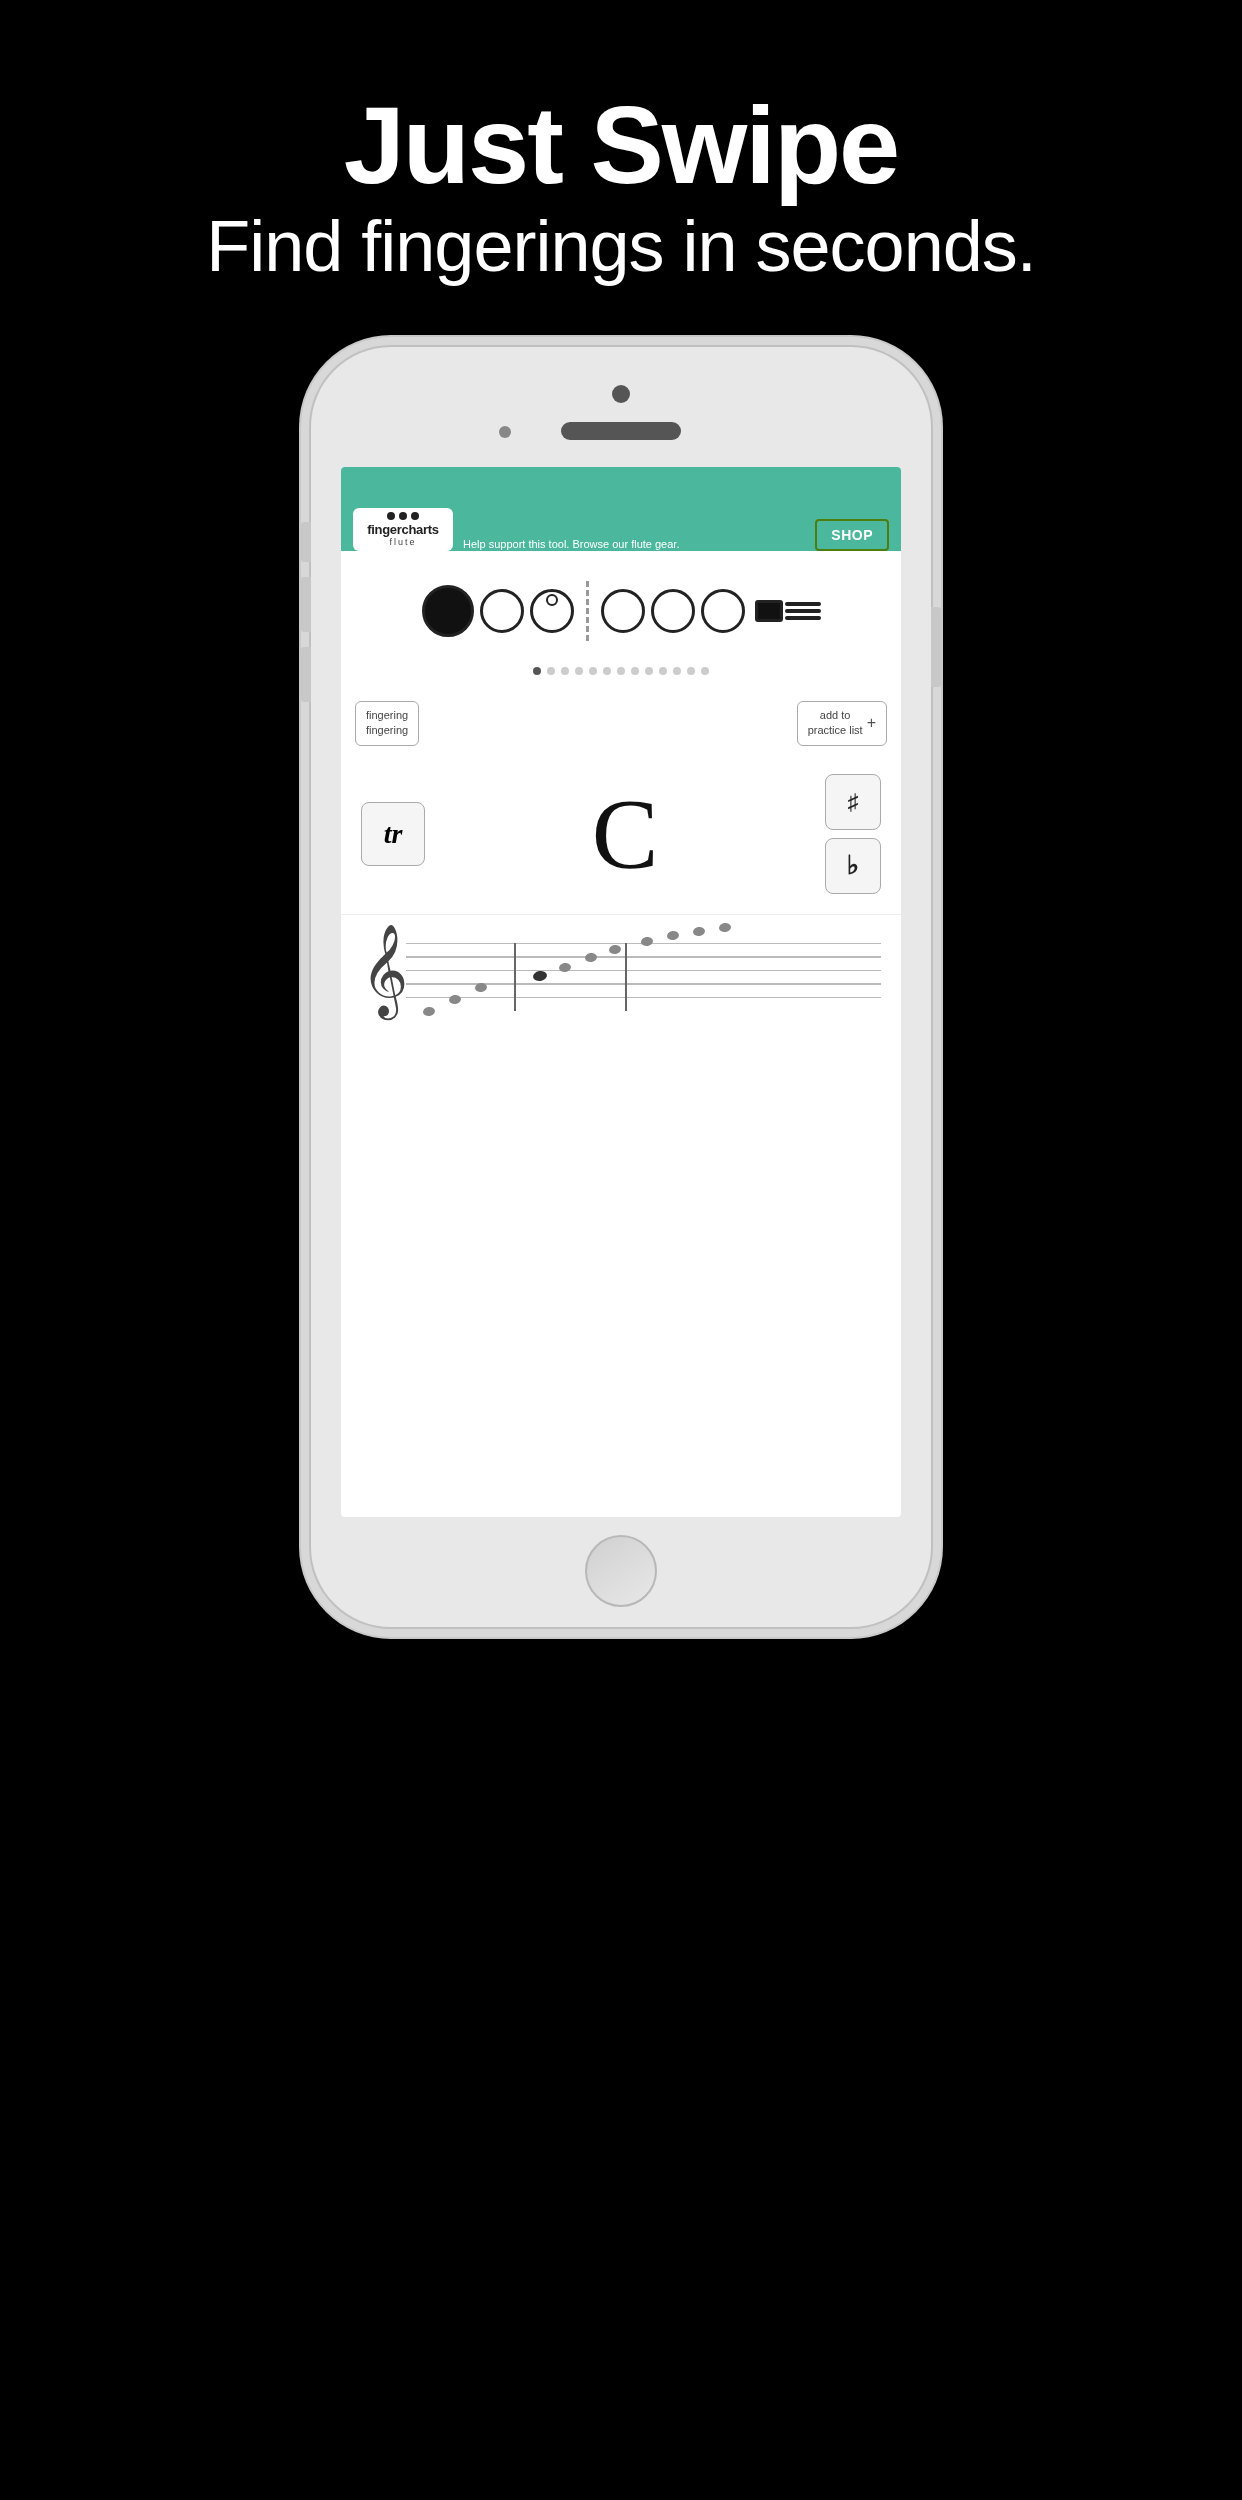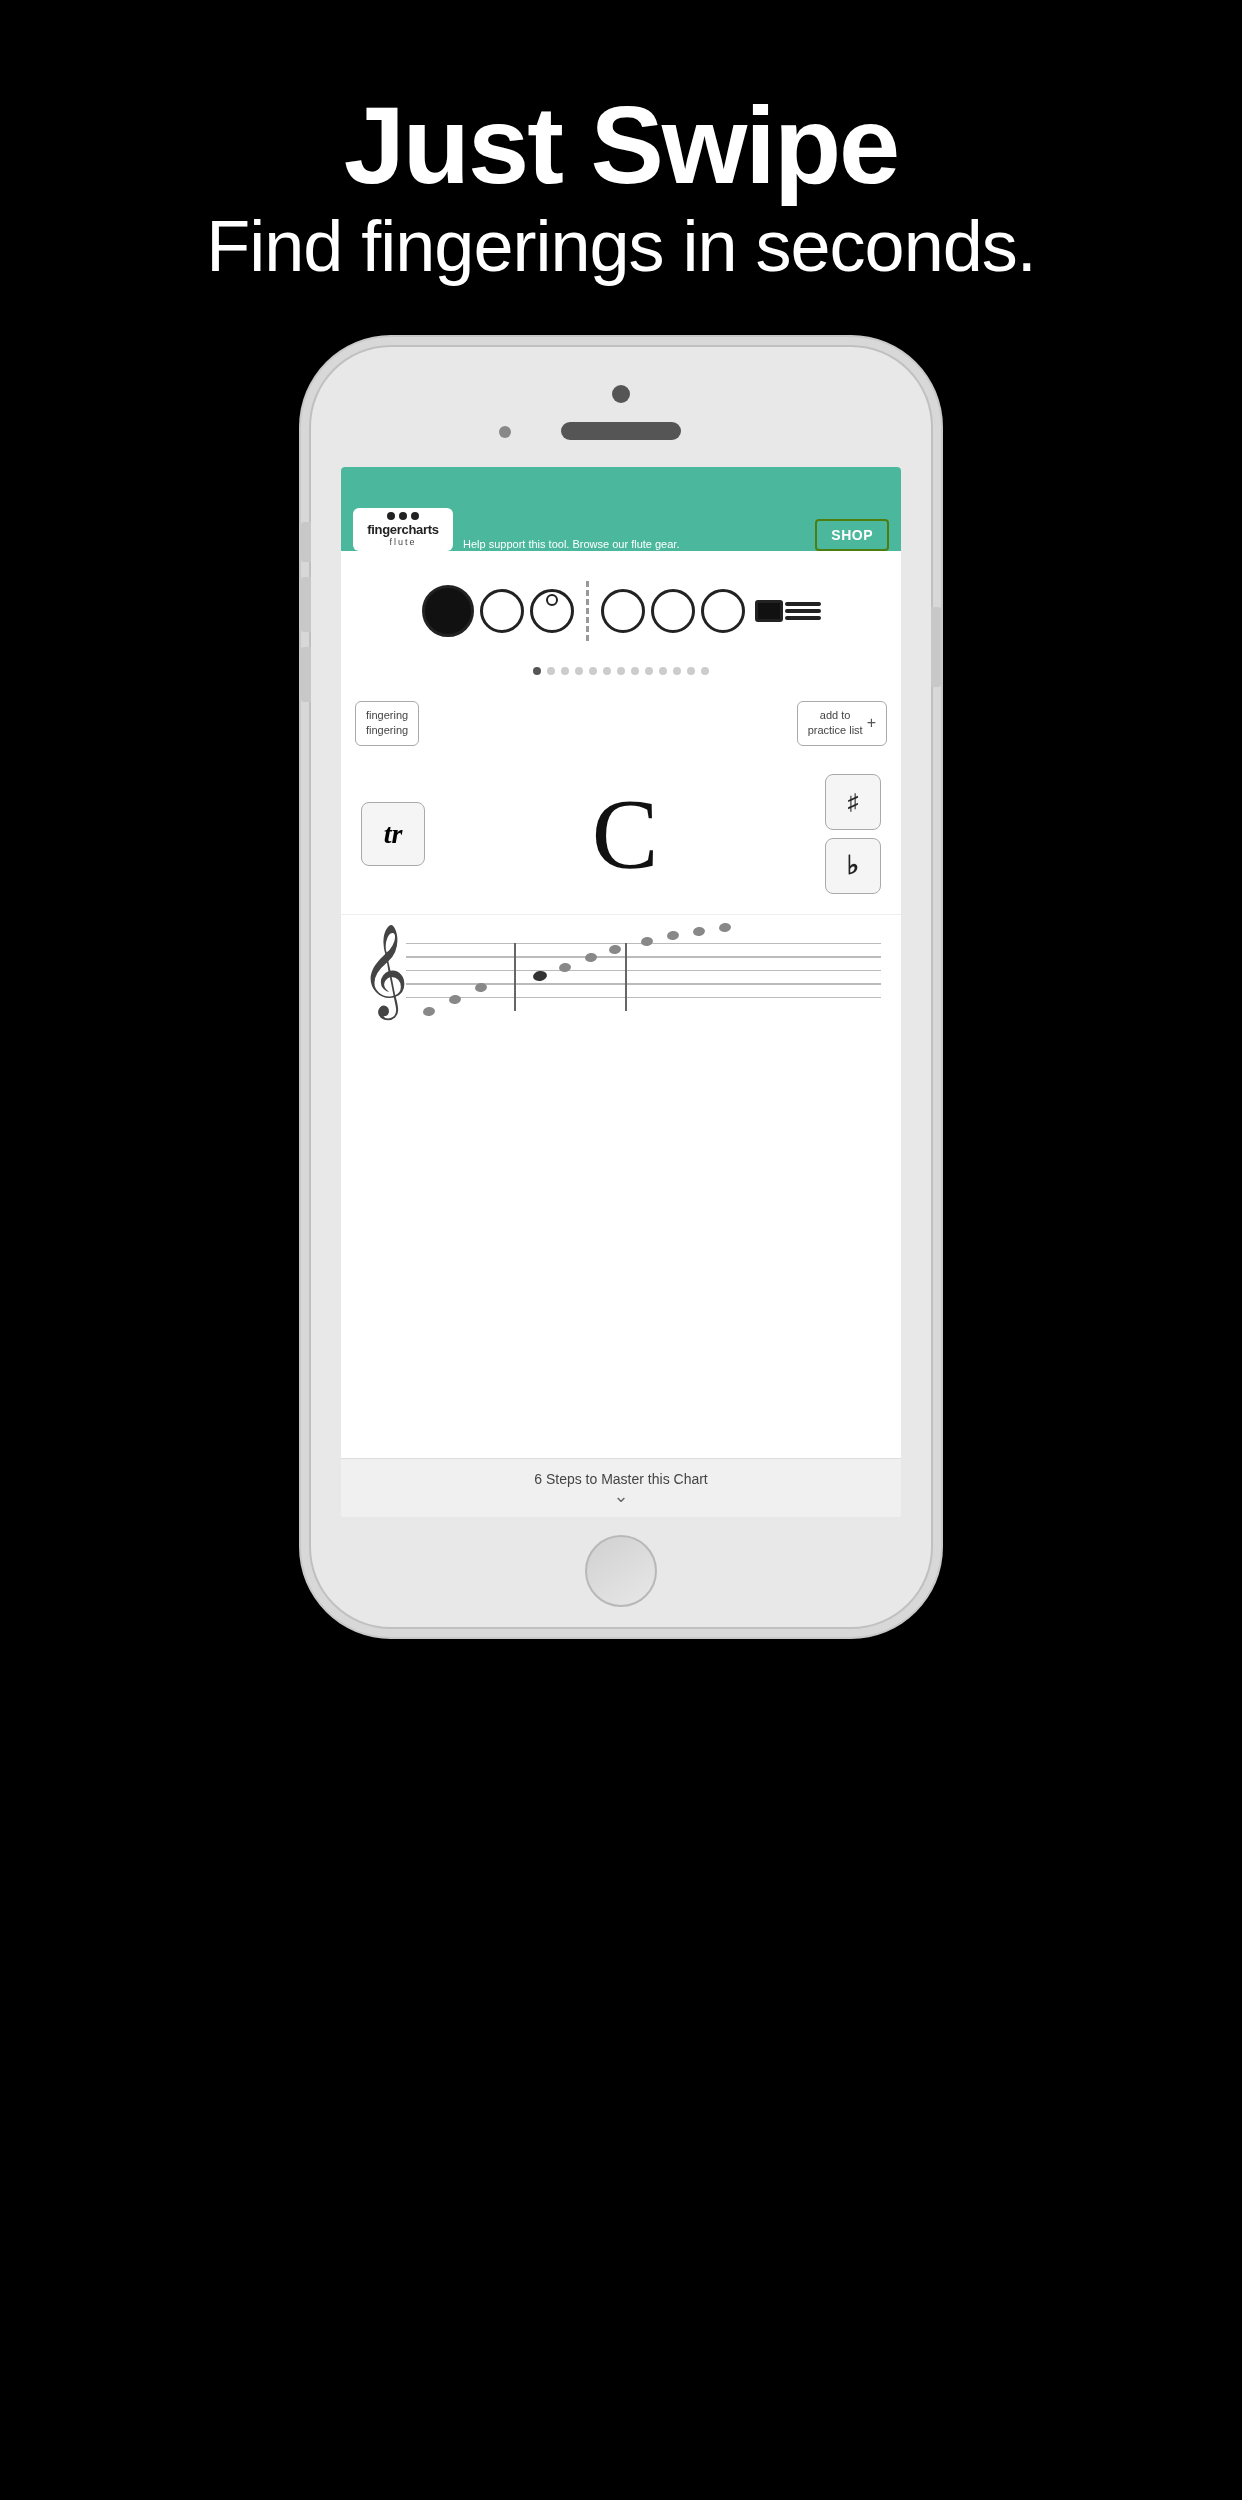--- a/index.html
+++ b/index.html
@@ -541,23 +541,19 @@
           <div class="note-on-staff" style="left:234px;top:28px;"></div>
           <div class="note-on-staff" style="left:258px;top:20px;"></div>
 
           <div class="note-on-staff" style="left:290px;top:12px;"></div>
           <div class="note-on-staff" style="left:316px;top:6px;"></div>
           <div class="note-on-staff" style="left:342px;top:2px;"></div>
           <div class="note-on-staff" style="left:368px;top:-2px;"></div>
         </div>
       </div>
 
-      <div class="steps-bar">
-        <div class="steps-text">6 Steps to Master this Chart</div>
-        <div class="steps-chevron">⌄</div>
-      </div>
 
     </div>
 
     <div class="home-button"></div>
 
   </div>
 </div>
 
 </body></html>

